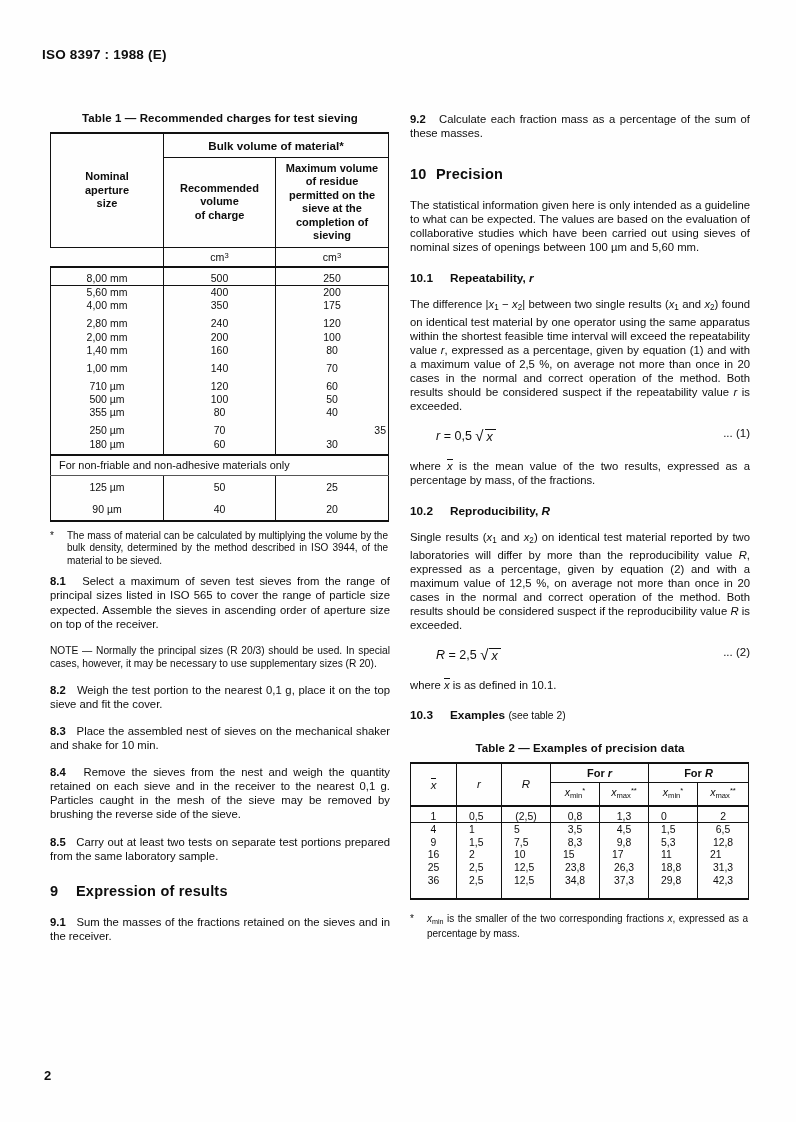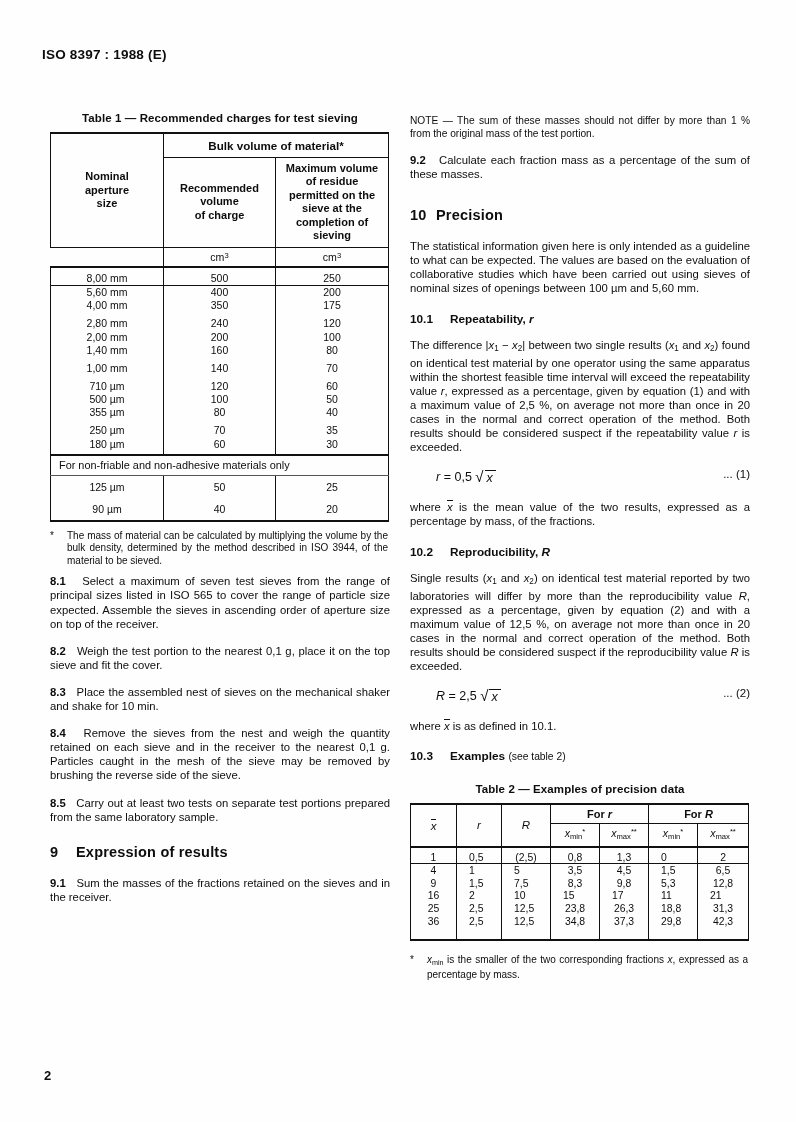--- a/index.html
+++ b/index.html
@@ -316,21 +316,21 @@
           <td class="c" style="border-top:0;border-bottom:0;">50</td>
         </tr>
         <tr>
           <td class="ap" style="border-top:0;border-bottom:0;">355 µm</td>
           <td class="c" style="border-top:0;border-bottom:0;">80</td>
           <td class="c" style="border-top:0;border-bottom:0;">40</td>
         </tr>
         <tr class="gap">
           <td class="ap" style="border-top:0;border-bottom:0;">250 µm</td>
           <td class="c" style="border-top:0;border-bottom:0;">70</td>
-          <td class="c" style="border-top:0;border-bottom:0;">35</td>
+          <td class="c" style="border-top:0;border-bottom:0;text-align:right;">35</td>
         </tr>
         <tr class="last">
           <td class="ap" style="border-top:0;">180 µm</td>
           <td class="c" style="border-top:0;">60</td>
           <td class="c" style="border-top:0;">30</td>
         </tr>
 
         <tr>
           <td class="span" colspan="3" style="border-top:2px solid #111;border-bottom:1px solid #555;">For non-friable and non-adhesive materials only</td>
         </tr>
@@ -346,37 +346,37 @@
           <td class="nfr thick-bottom" style="border-top:0;">20</td>
         </tr>
       </tbody>
     </table>
 
     <p class="foot" style="margin-top:8px;"><span class="fn-star">*</span><span class="fn-body">The mass of material can be calculated by multiplying the volume by the bulk density, determined by the method described in ISO 3944, of the material to be sieved.</span></p>
 
 
     <p class="body"><span class="num">8.1</span>&nbsp;&nbsp;&nbsp;<span>Select a maximum of seven test sieves from the range of principal sizes listed in ISO 565 to cover the range of particle size expected. Assemble the sieves in ascending order of aperture size on top of the receiver.</span></p>
 
+    <p class="note">NOTE — Normally the principal sizes (R 20/3) should be used. In special cases, however, it may be necessary to use supplementary sizes (R 20).</p>
 
     <p class="body"><span class="num">8.2</span>&nbsp;&nbsp;&nbsp;<span>Weigh the test portion to the nearest 0,1 g, place it on the top sieve and fit the cover.</span></p>
 
     <p class="body"><span class="num">8.3</span>&nbsp;&nbsp;&nbsp;<span>Place the assembled nest of sieves on the mechanical shaker and shake for 10 min.</span></p>
 
     <p class="body"><span class="num">8.4</span>&nbsp;&nbsp;&nbsp;<span>Remove the sieves from the nest and weigh the quantity retained on each sieve and in the receiver to the nearest 0,1 g. Particles caught in the mesh of the sieve may be removed by brushing the reverse side of the sieve.</span></p>
 
     <p class="body"><span class="num">8.5</span>&nbsp;&nbsp;&nbsp;<span>Carry out at least two tests on separate test portions prepared from the same laboratory sample.</span></p>
 
     <h2 class="sec"><span class="sn">9</span><span>Expression of results</span></h2>
 
     <p class="body"><span class="num">9.1</span>&nbsp;&nbsp;&nbsp;<span>Sum the masses of the fractions retained on the sieves and in the receiver.</span></p>
   </div>
 
   <div class="col-right">
 
-    <p class="note" style="margin-top:2px;">NOTE — The sum of these masses should not differ by more than 1 % from the original mass of the test portion.</p>
 
     <p class="body"><span class="num">9.2</span>&nbsp;&nbsp;&nbsp;<span>Calculate each fraction mass as a percentage of the sum of these masses.</span></p>
 
     <h2 class="sec" style="margin-top:26px;"><span class="sn">10</span><span>Precision</span></h2>
 
     <p class="body">The statistical information given here is only intended as a guideline to what can be expected. The values are based on the evaluation of collaborative studies which have been carried out using sieves of nominal sizes of openings between 100 µm and 5,60 mm.</p>
 
     <h3 class="sub"><span class="sn">10.1</span><span>Repeatability,</span>&nbsp;<i>r</i></h3>
 
     <p class="body"><span>The difference |</span><i class="v">x</i><span class="sub">1</span><span> − </span><i class="v">x</i><span class="sub">2</span><span>| between two single results (</span><i class="v">x</i><span class="sub">1</span><span> and </span><i class="v">x</i><span class="sub">2</span><span>) found on identical test material by one operator using the same apparatus within the shortest feasible time interval will exceed the repeatability value </span><i class="v">r</i><span>, expressed as a percentage, given by equation (1) and with a maximum value of 2,5 %, on average not more than once in 20 cases in the normal and correct operation of the method. Both results should be considered suspect if the repeatability value </span><i class="v">r</i><span> is exceeded.</span></p>

